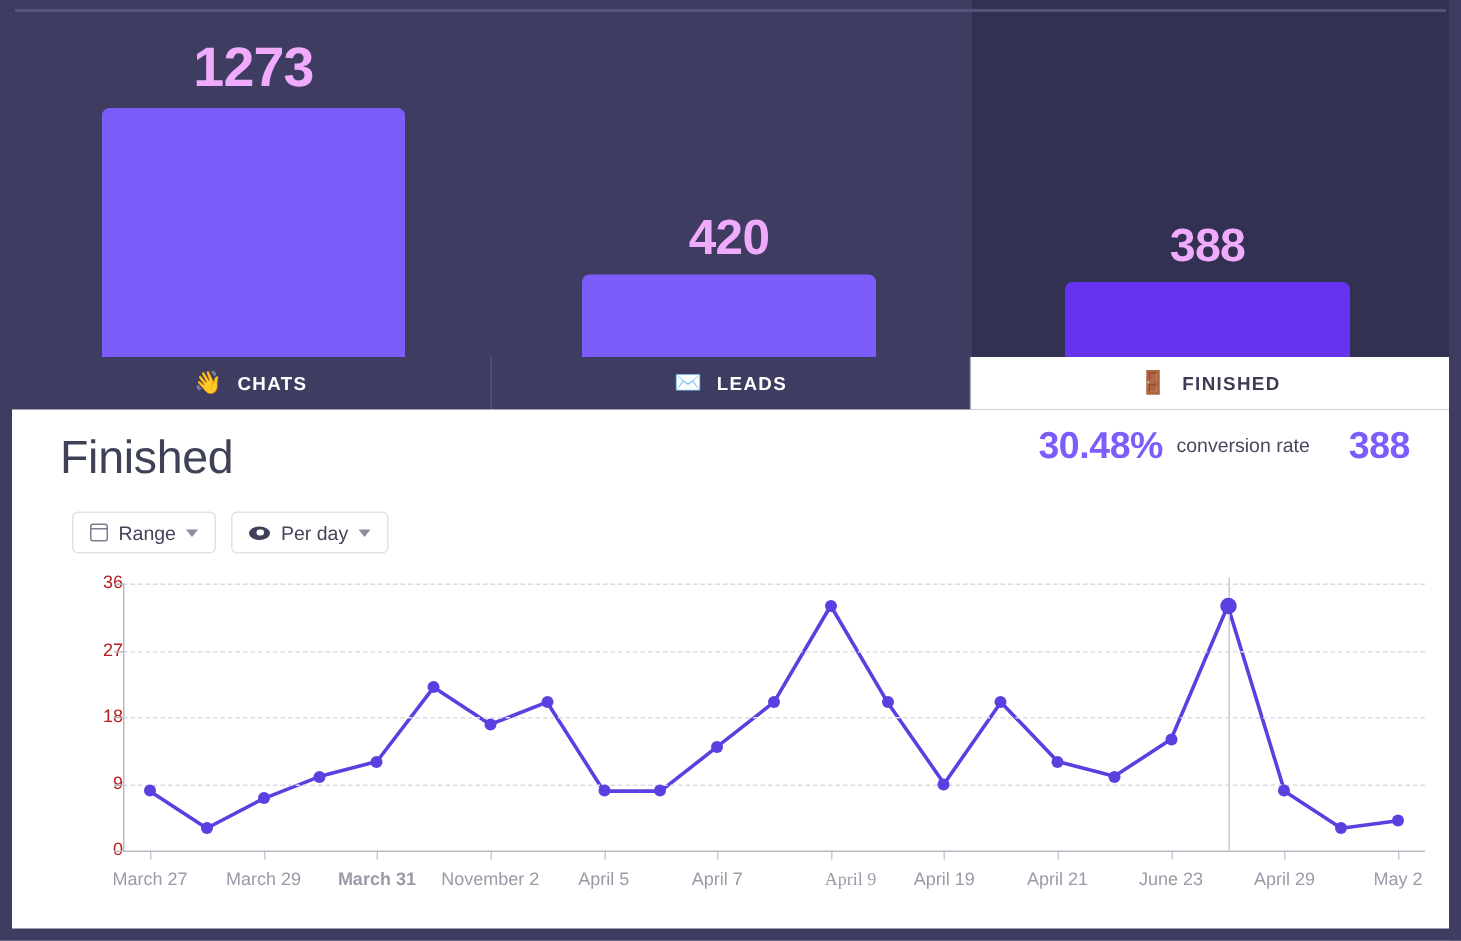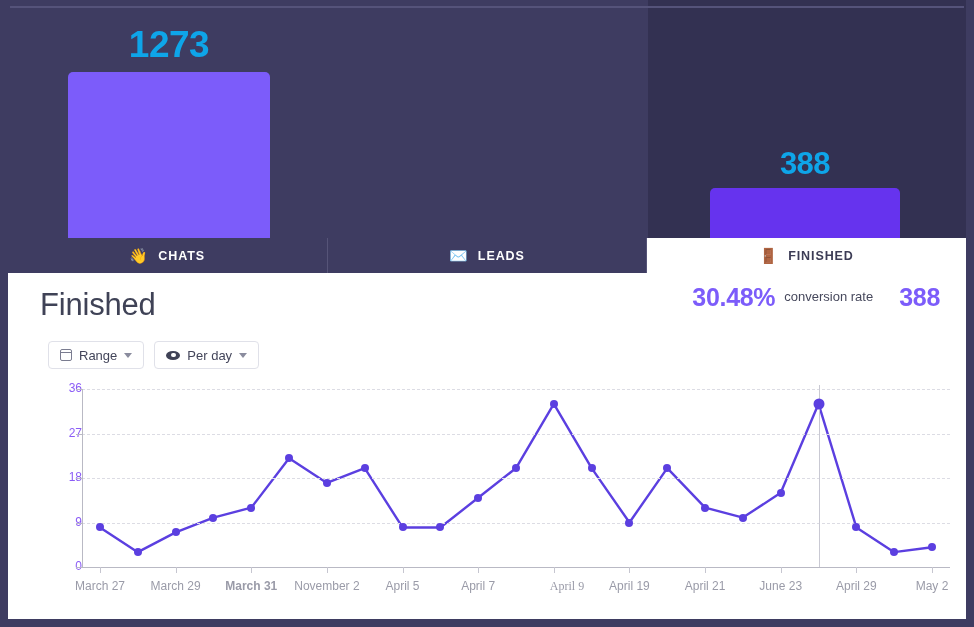--- a/index.html
+++ b/index.html
@@ -13,21 +13,21 @@
 
   
   .bars-panel { position: absolute; left: 0; top: 0; width: 974px; height: 240px; display: flex; }
   .bars-left  { width: 648px; height: 100%; background: #3e3c61; position: relative; }
   .bars-right { width: 326px; height: 100%; background: #333152; position: relative; }
   .top-hairline { position: absolute; left: 10px; top: 6px; width: 954px; height: 2px;
                   background: #55537a; z-index: 5; }
 
   .bar-col { position: absolute; bottom: 0; display: flex; flex-direction: column;
              align-items: center; justify-content: flex-end; }
-  .bar-value { color: #0ea5e9; font-weight: bold; letter-spacing: -0.5px;
+  .bar-value { color: #f0abfc; font-weight: bold; letter-spacing: -0.5px;
                margin-bottom: 6px; white-space: nowrap; margin-top: 28px; }
   .bar-rect { border-radius: 5px 5px 0 0; }
 
   #bar-col-chats   { left: 68px;  width: 202px; }
   #bar-col-chats .bar-value { font-size: 37px; }
   #bar-col-chats .bar-rect  { width: 202px; height: 168px; background: #7c5cfa; }
 
   #bar-col-leads   { left: 388px; width: 196px; }
   #bar-col-leads .bar-value { font-size: 33px; }
   #bar-col-leads .bar-rect  { width: 196px; height: 57px; background: #7c5cfa; }
@@ -80,21 +80,21 @@
   .eye-icon::after { content:""; position:absolute; left:4.6px; top:2.2px; width:4.6px; height:4.6px;
                      border-radius:50%; background:#ffffff; }
 
   
   .chart { position: absolute; left: 0; top: 108px; width: 958px; height: 238px; }
   .grid-line { position: absolute; left: 74px; width: 868px; height: 0;
                border-top: 1px dashed #dcdce4; }
   .axis-y { position: absolute; left: 74px; top: 8px; width: 1px; height: 178px; background: #b9b9c4; }
   .axis-x { position: absolute; left: 74px; top: 186px; width: 868px; height: 1px; background: #b9b9c4; }
   .ytick-label { position: absolute; right: 0; width: 30px; text-align: right;
-                 font-size: 12px; color: #8b5cf6; }
+                 font-size: 12px; color: #b91c1c; }
   .ytick-wrap { position: absolute; left: 34px; width: 40px; }
   .ytick-dash { position: absolute; left: 68px; width: 7px; height: 1px; background: #b9b9c4; }
   .xtick { position: absolute; top: 186px; width: 1px; height: 6px; background: #c6c6d0; }
   .xlabel { position: absolute; top: 198px; font-size: 12px; color: #9a9ba8;
             transform: translateX(-50%); white-space: nowrap; }
 
   .crosshair { position: absolute; top: 4px; width: 1px; height: 182px; background: #c9c9d3; }
   .dot { position: absolute; width: 8px; height: 8px; border-radius: 50%; background: #5b3fe0;
          transform: translate(-50%, -50%); }
   .dot.big { width: 11px; height: 11px; }
@@ -106,20 +106,24 @@
 <body>
 
 <div id="app">
 
   <div class="bars-panel">
     <div class="top-hairline"></div>
 
     <div class="bars-left">
       <div class="bar-col" id="bar-col-chats">
         <div class="bar-value">1273</div>
+        <div class="bar-rect"></div>
+      </div>
+      <div class="bar-col" id="bar-col-leads">
+        <div class="bar-value">420</div>
         <div class="bar-rect"></div>
       </div>
     </div>
 
     <div class="bars-right">
       <div class="bar-col" id="bar-col-finished">
         <div class="bar-value">388</div>
         <div class="bar-rect"></div>
       </div>
     </div>

